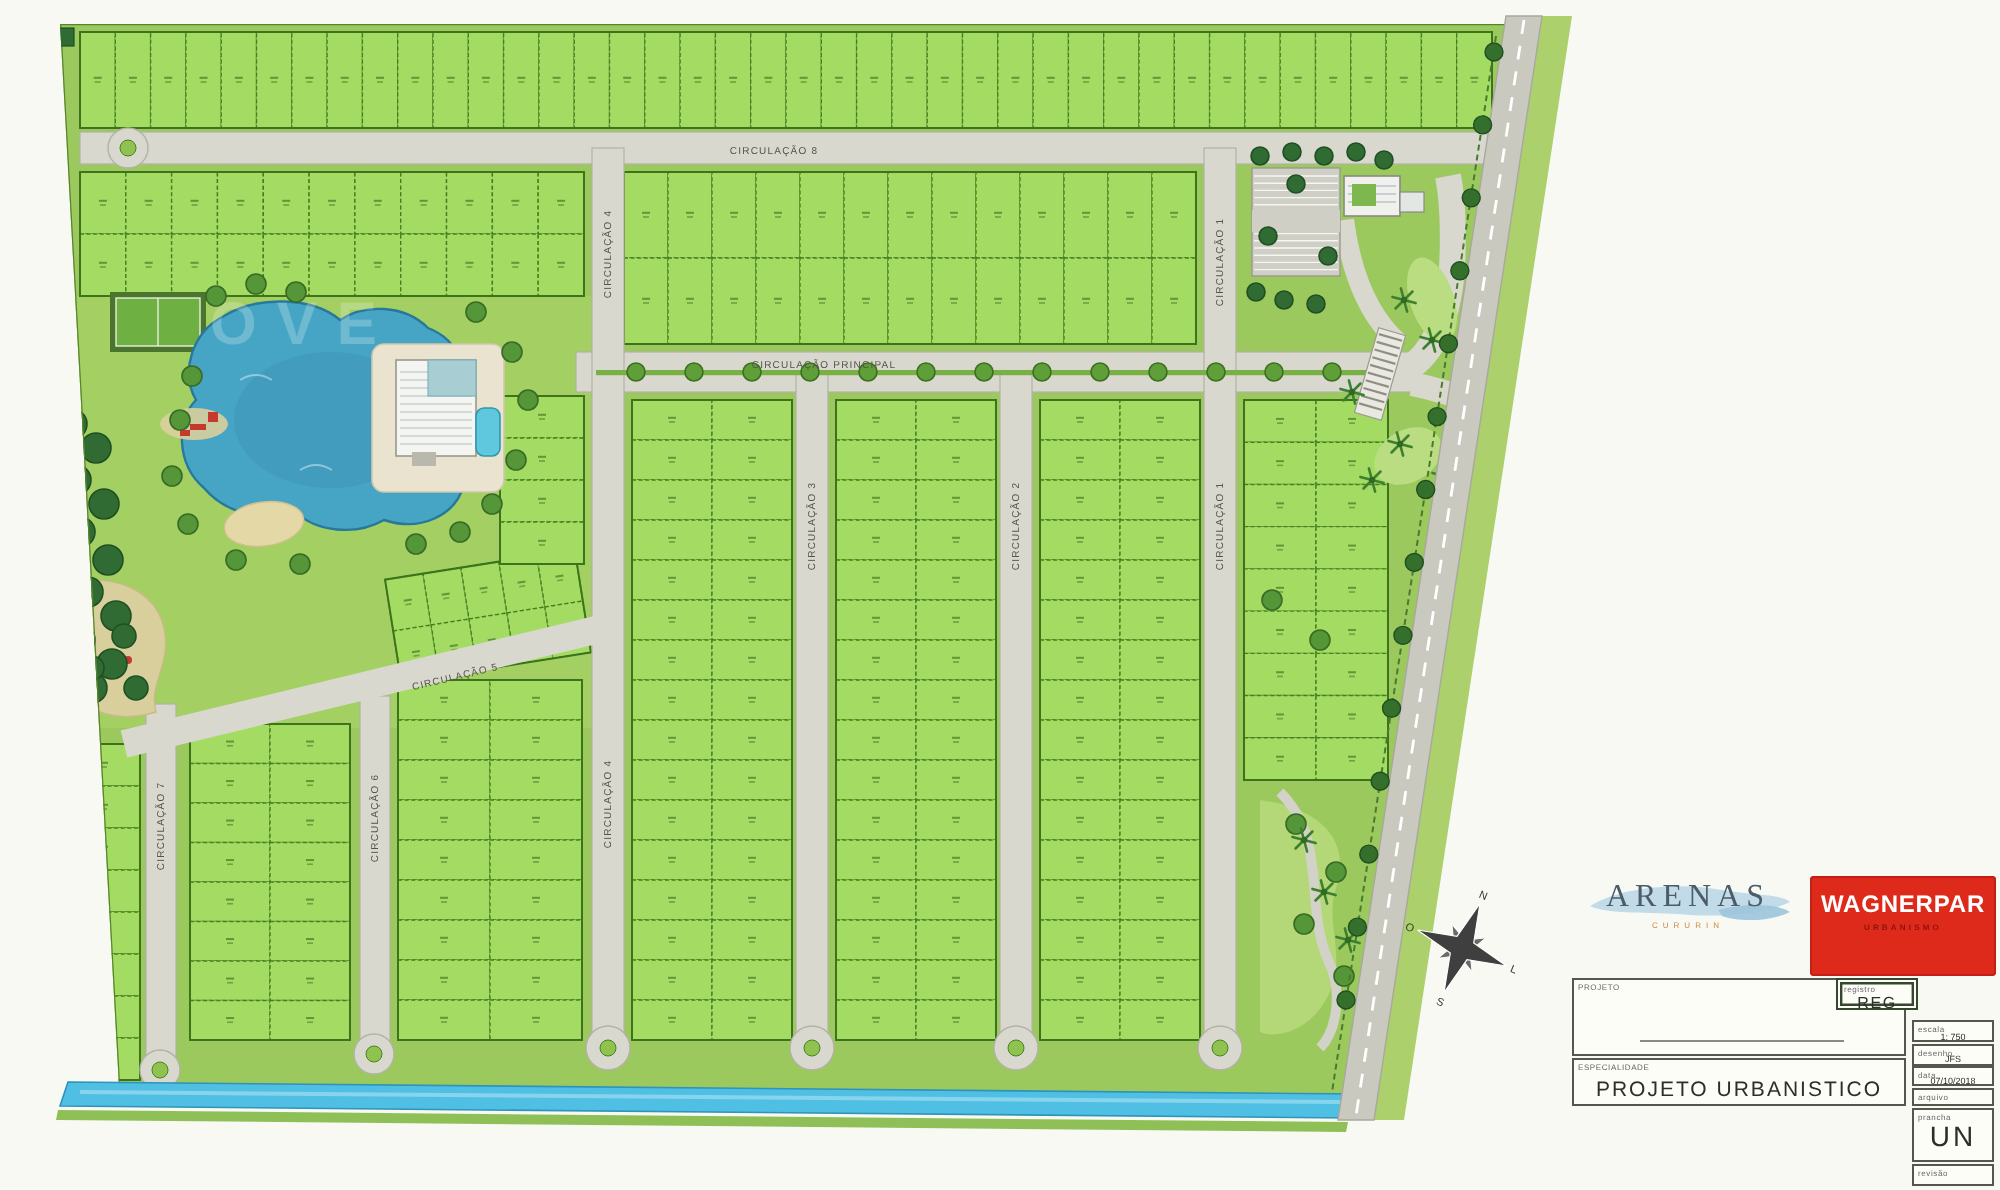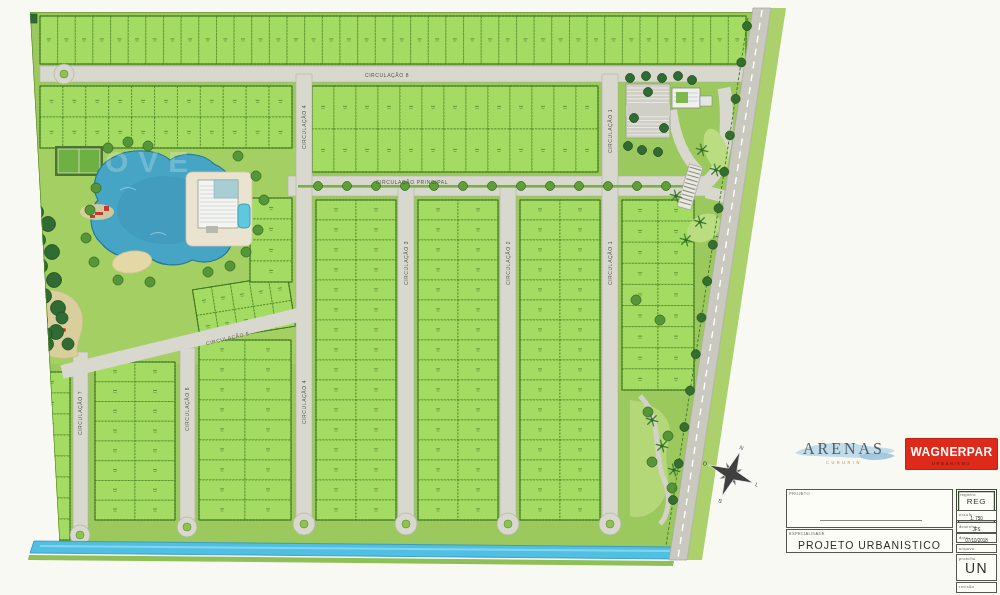--- a/index.html
+++ b/index.html
@@ -17,21 +17,21 @@
   .v-sm{top:4.5px;font-size:4.5px;}
   .v-un{top:5px;font-size:14px;letter-spacing:1.5px;color:#23301f;}
   .projeto-line{position:absolute;bottom:6px;left:20%;width:62%;border-bottom:1px solid #8a8a80;}
   
   .arenas{position:absolute;left:791px;top:438px;width:106px;height:34px;}
   .arenas svg{position:absolute;left:0;top:0;}
   .arenas-text{position:absolute;top:2px;width:100%;text-align:center;
     font-family:"Liberation Serif",serif;font-size:16px;letter-spacing:3px;color:#4d5d68;}
   .arenas-sub{position:absolute;top:22px;width:100%;text-align:center;
     font-size:4px;letter-spacing:2.5px;color:#cd873d;}
-  .wagner{position:absolute;left:905px;top:438px;width:93px;height:32px;background:#de2a1b;
+  .wagner{position:absolute;left:905px;top:438px;width:93px;height:50px;background:#de2a1b;
     border-radius:2px;box-shadow:0 0 0 1px #c32015 inset;}
   .wagner-text{position:absolute;top:7px;width:100%;text-align:center;color:#fff;
     font-weight:bold;font-size:12px;letter-spacing:.4px;}
   .wagner-sub{position:absolute;top:23px;width:100%;text-align:center;color:#8a150c;
     font-size:4px;letter-spacing:1.6px;font-weight:bold;}
 </style>
 </head>
 <body>
 
 <div class="page">
@@ -1218,21 +1218,21 @@
 
 <div class="cell" style="left:786px;top:489px;width:167px;height:39px">
   <span class="lbl">PROJETO</span>
   <div class="projeto-line"></div>
 </div>
 <div class="cell" style="left:786px;top:529px;width:167px;height:24px">
   <span class="lbl">ESPECIALIDADE</span>
   <div class="val v-big" style="top:9px">PROJETO URBANISTICO</div>
 </div>
 
-<div class="cell dbl" style="left:956px;top:489px;width:41px;height:36px">
+<div class="cell dbl" style="left:918px;top:489px;width:41px;height:16px">
   <span class="lbl" style="top:2px;left:3px">registro</span>
   <div class="val v-reg">REG</div>
 </div>
 <div class="cell" style="left:956px;top:510px;width:41px;height:11px">
   <span class="lbl">escala</span>
   <div class="val v-sm">1: 750</div>
 </div>
 <div class="cell" style="left:956px;top:521.5px;width:41px;height:11px">
   <span class="lbl">desenho</span>
   <div class="val v-sm">JFS</div>

